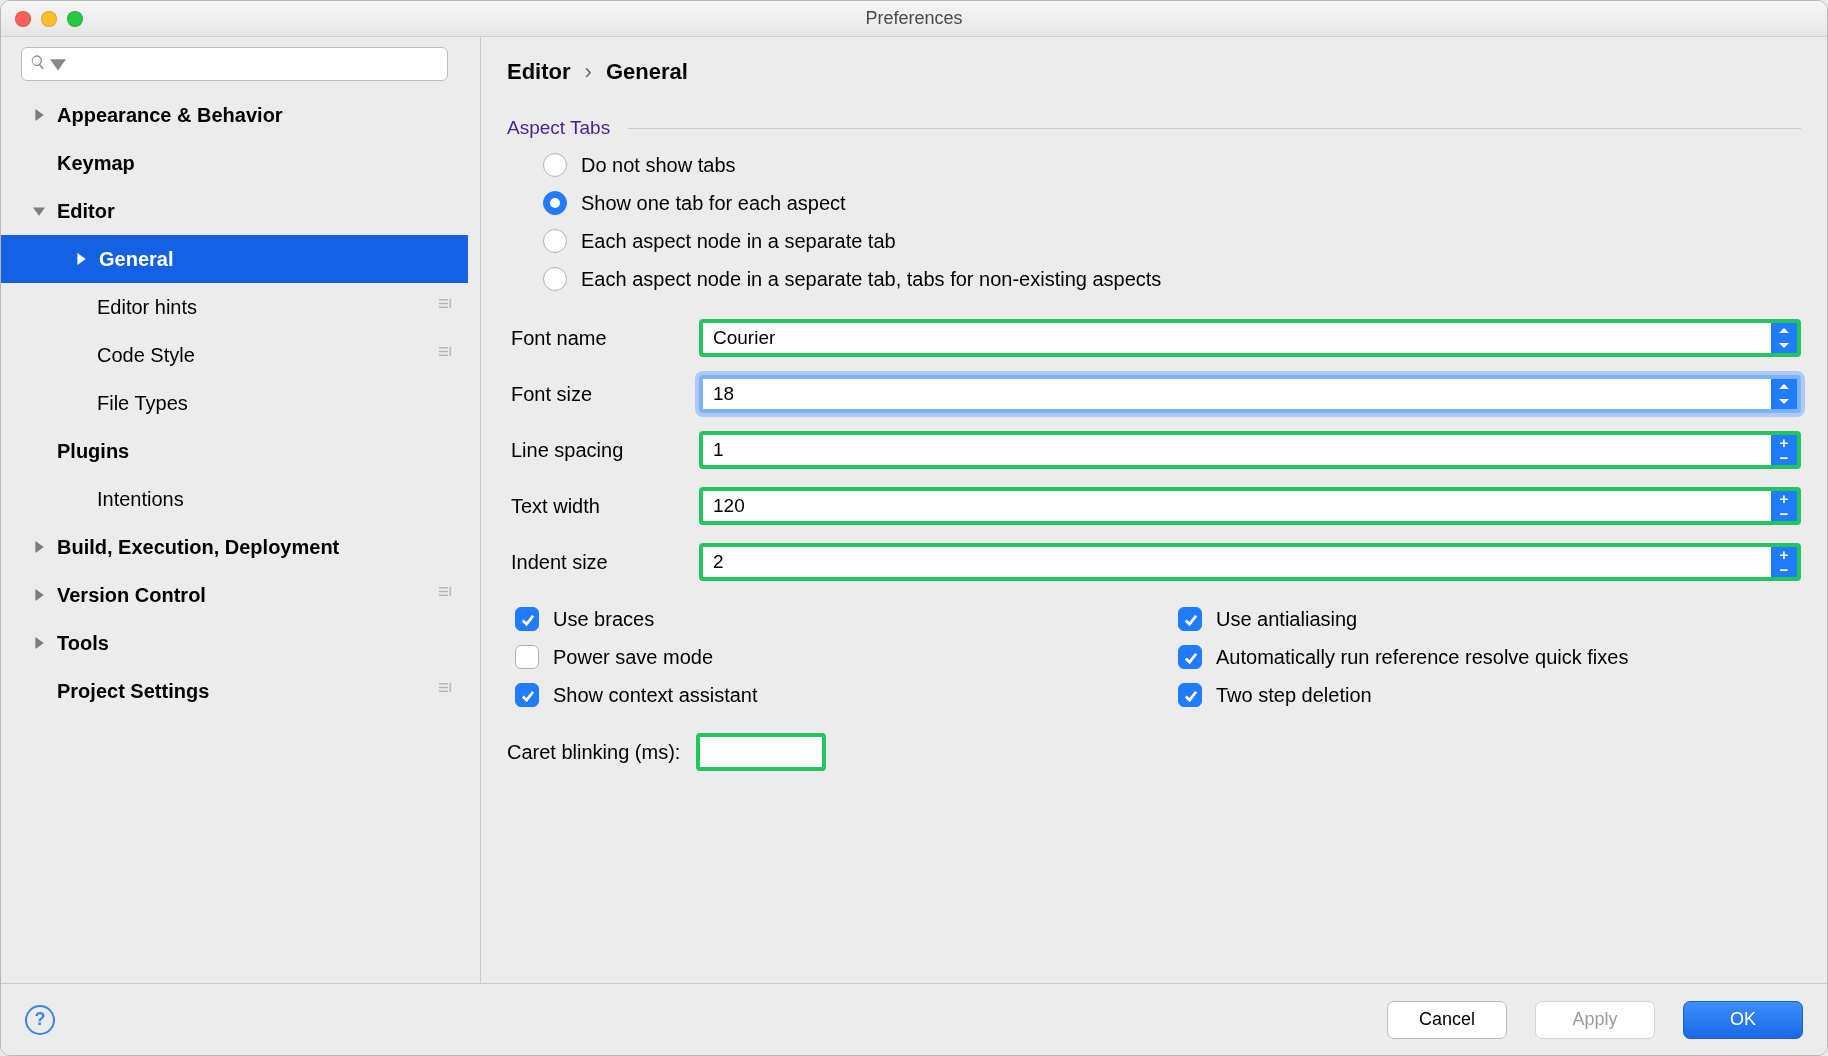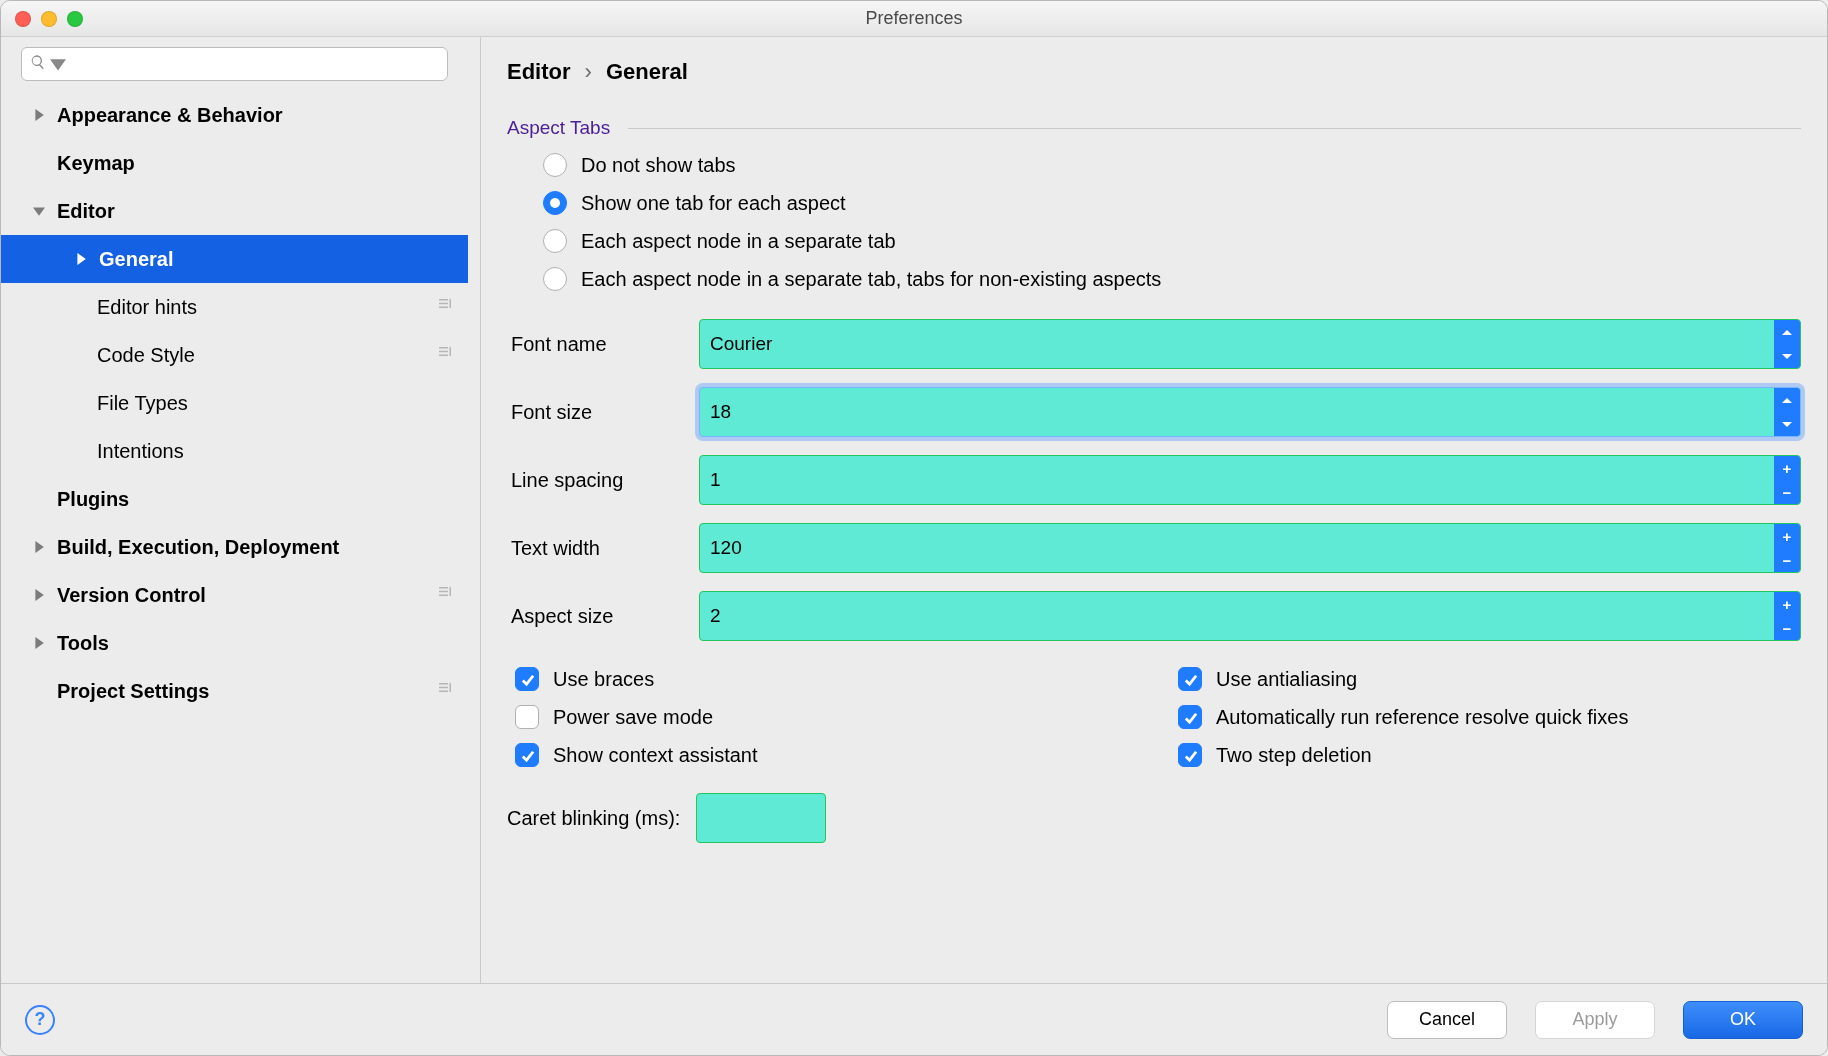--- a/index.html
+++ b/index.html
@@ -82,23 +82,23 @@
   .radio {
     width:24px; height:24px; border-radius:50%;
     border:1.5px solid #b0b0b0; background:#fff;
     display:flex; align-items:center; justify-content:center;
   }
   .radio.checked { border-color:#1f7cff; background:#1f7cff; }
   .radio.checked::after { content:""; width:10px; height:10px; border-radius:50%; background:#fff; }
   .fields { display:grid; grid-template-columns:172px 1fr; gap:18px 16px; align-items:center; margin-bottom:26px; padding-left:4px; }
   .field-label { font-size:20px; color:#000; }
   .select, .spinbox {
-    height:50px;
-    background:#5eead4;
-    border:1px solid #22c55e; border-radius:4px;
+    height:38px;
+    background:#ffffff;
+    border:4px solid #22c55e; border-radius:4px;
     display:flex; align-items:center;
     overflow:hidden;
   }
   .select.focused, .spinbox.focused { box-shadow:0 0 0 4px rgba(60,140,255,.35); border-color:#7ab4ff;justify-content:center; }
   .select .value, .spinbox input {
     flex:1; padding:0 10px; font-size:19px; border:none; outline:none; background:transparent; height:100%;
   }
   .stepper {
     width:26px; height:100%;
     background:#1f7cff;
@@ -216,26 +216,26 @@
           </div>
           <div class="tree-item leaf">
             <span class="label">Code Style</span>
             <span><svg class="layers-icon" viewBox="0 0 24 24">
                 <path fill="#555" d="M4 4h12v2H4zM4 9h12v2H4zM4 14h12v2H4zM18 4h2v12h-2z"></path>
               </svg></span>
           </div>
           <div class="tree-item leaf">
             <span class="label">File Types</span>
           </div>
+          <div class="tree-item">
+            <span class="disclosure"></span>
+            <span class="label">Plugins</span>
+          </div>
           <div class="tree-item leaf">
             <span class="label">Intentions</span>
-          </div>
-          <div class="tree-item">
-            <span class="disclosure"></span>
-            <span class="label">Plugins</span>
           </div>
           <div class="tree-item">
             <span class="disclosure">
               <svg viewBox="0 0 10 10">
                 <path d="M2 0 L9 5 L2 10 Z"></path>
               </svg>
             </span>
             <span class="label">Build, Execution, Deployment</span>
           </div>
           <div class="tree-item">
@@ -323,21 +323,21 @@
             </div>
           </div>
           <div class="field-label">Text width</div>
           <div class="spinbox">
             <input value="120" style="">
             <div class="stepper plusminus">
               <div class="half">+</div>
               <div class="half">−</div>
             </div>
           </div>
-          <div class="field-label">Aspect size</div>
+          <div class="field-label">Indent size</div>
           <div class="spinbox">
             <input value="2" style="">
             <div class="stepper plusminus">
               <div class="half">+</div>
               <div class="half">−</div>
             </div>
           </div>
         </div>
 
       <div class="checks" id="checks">

